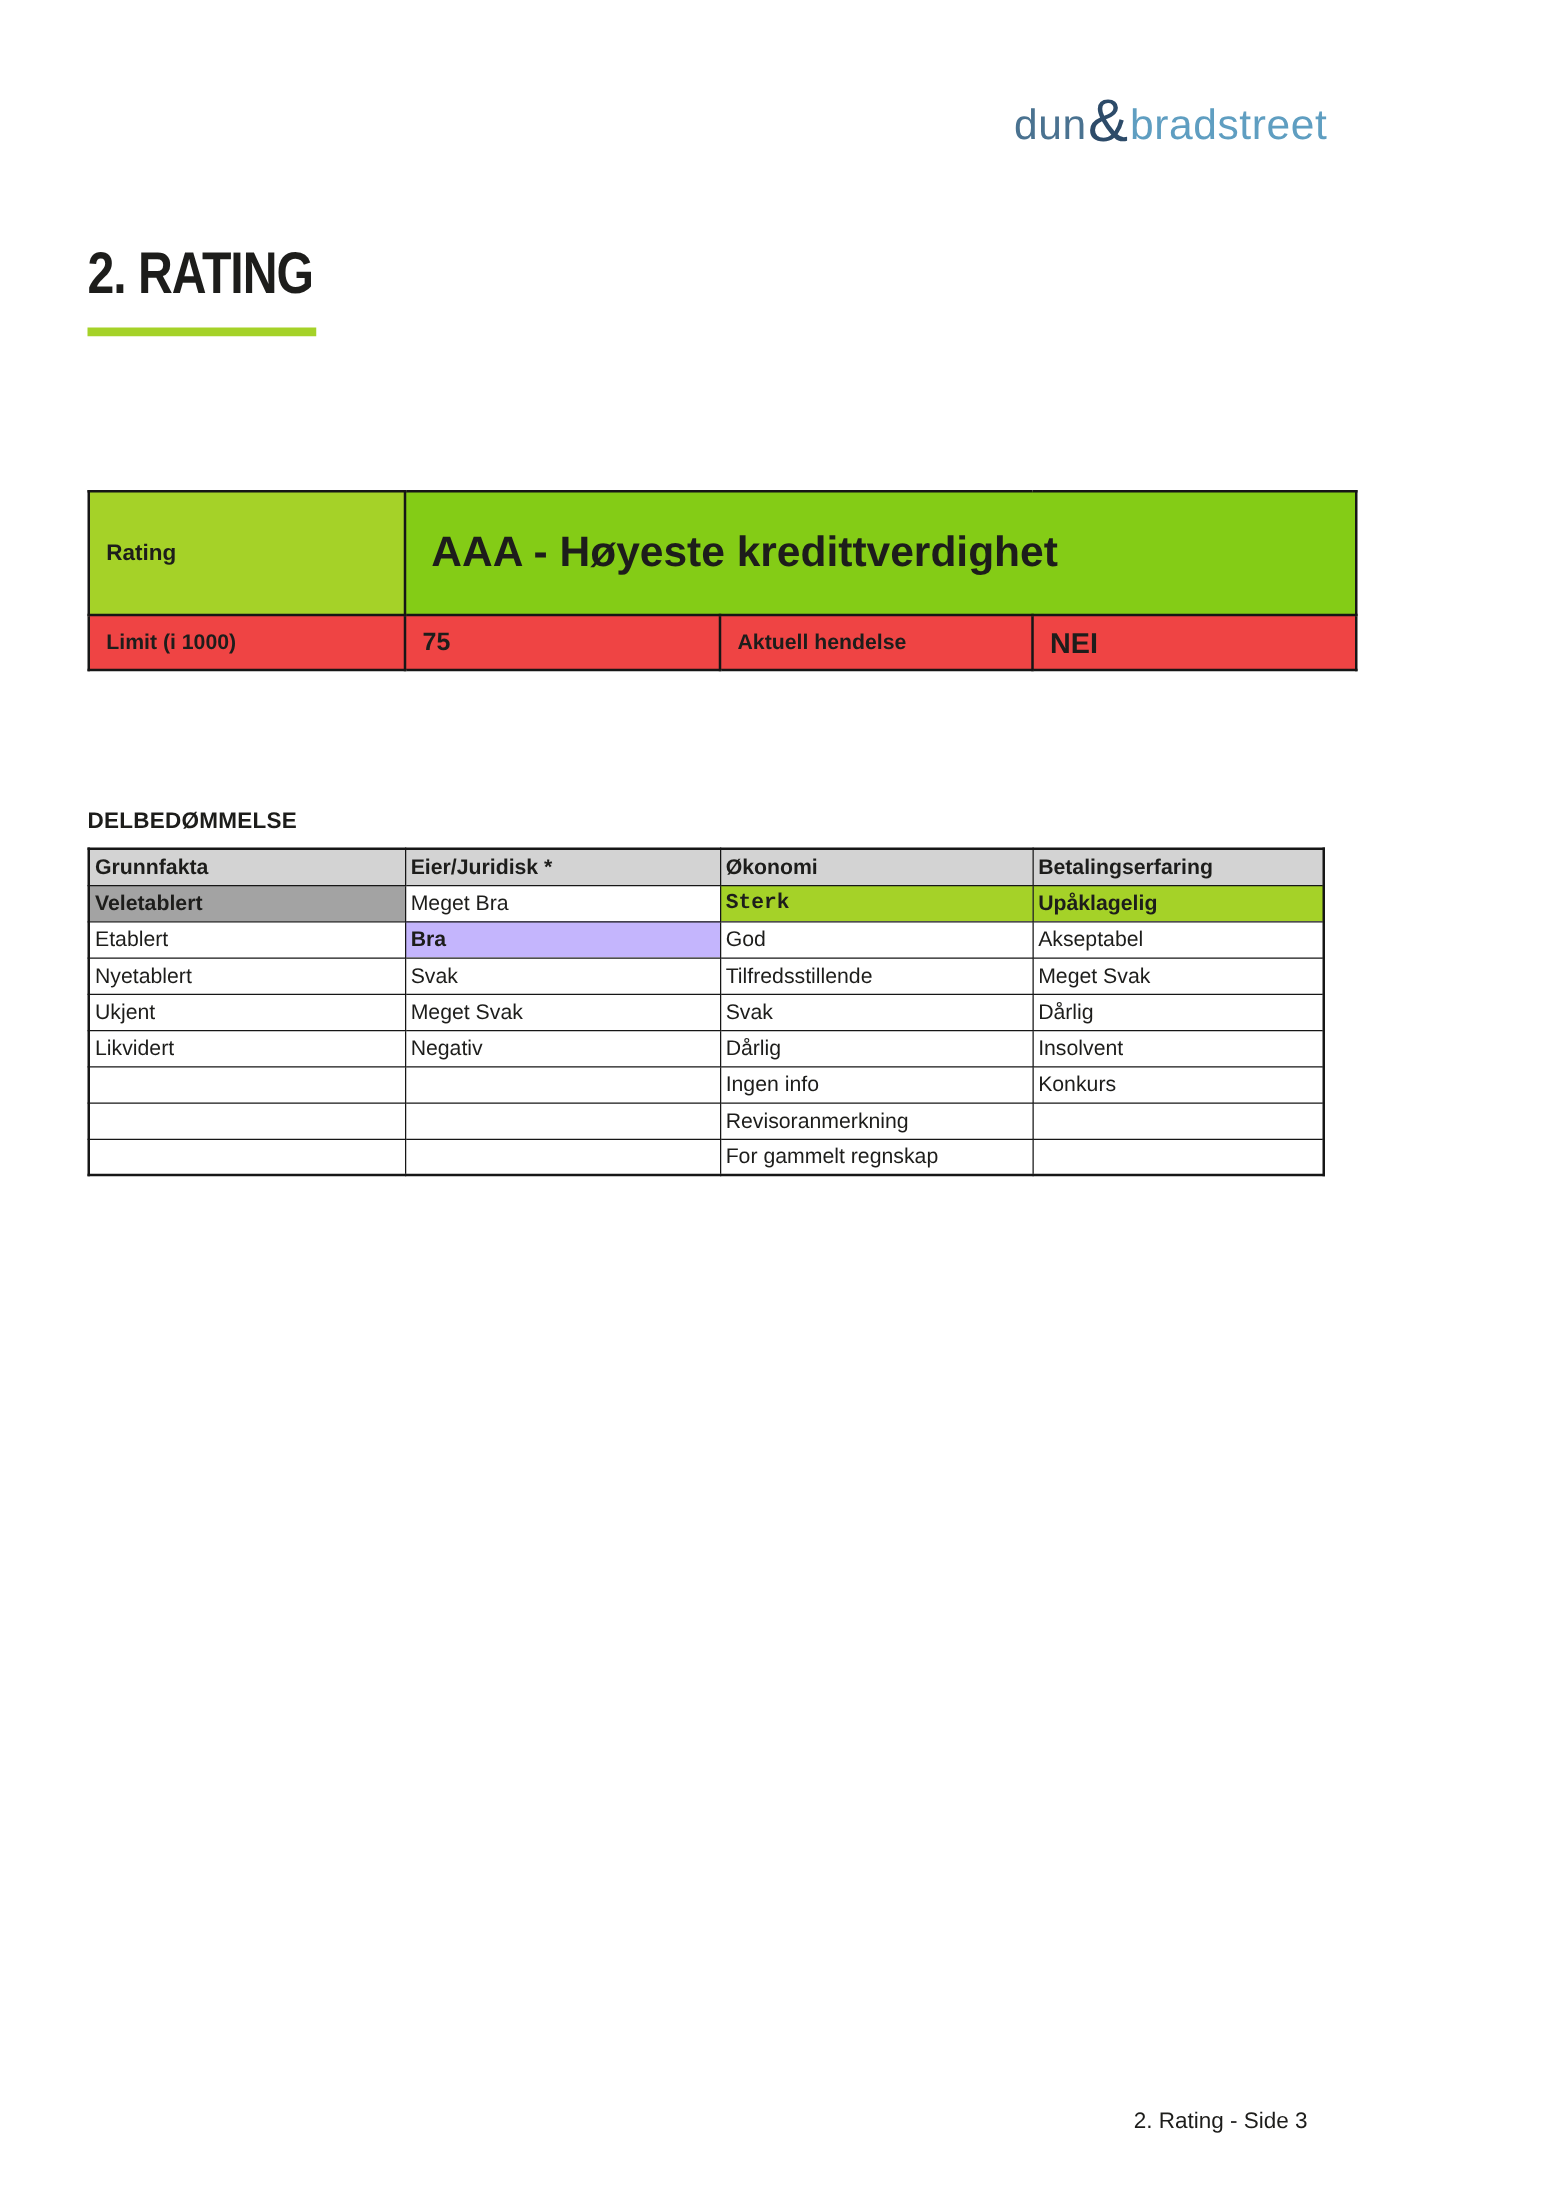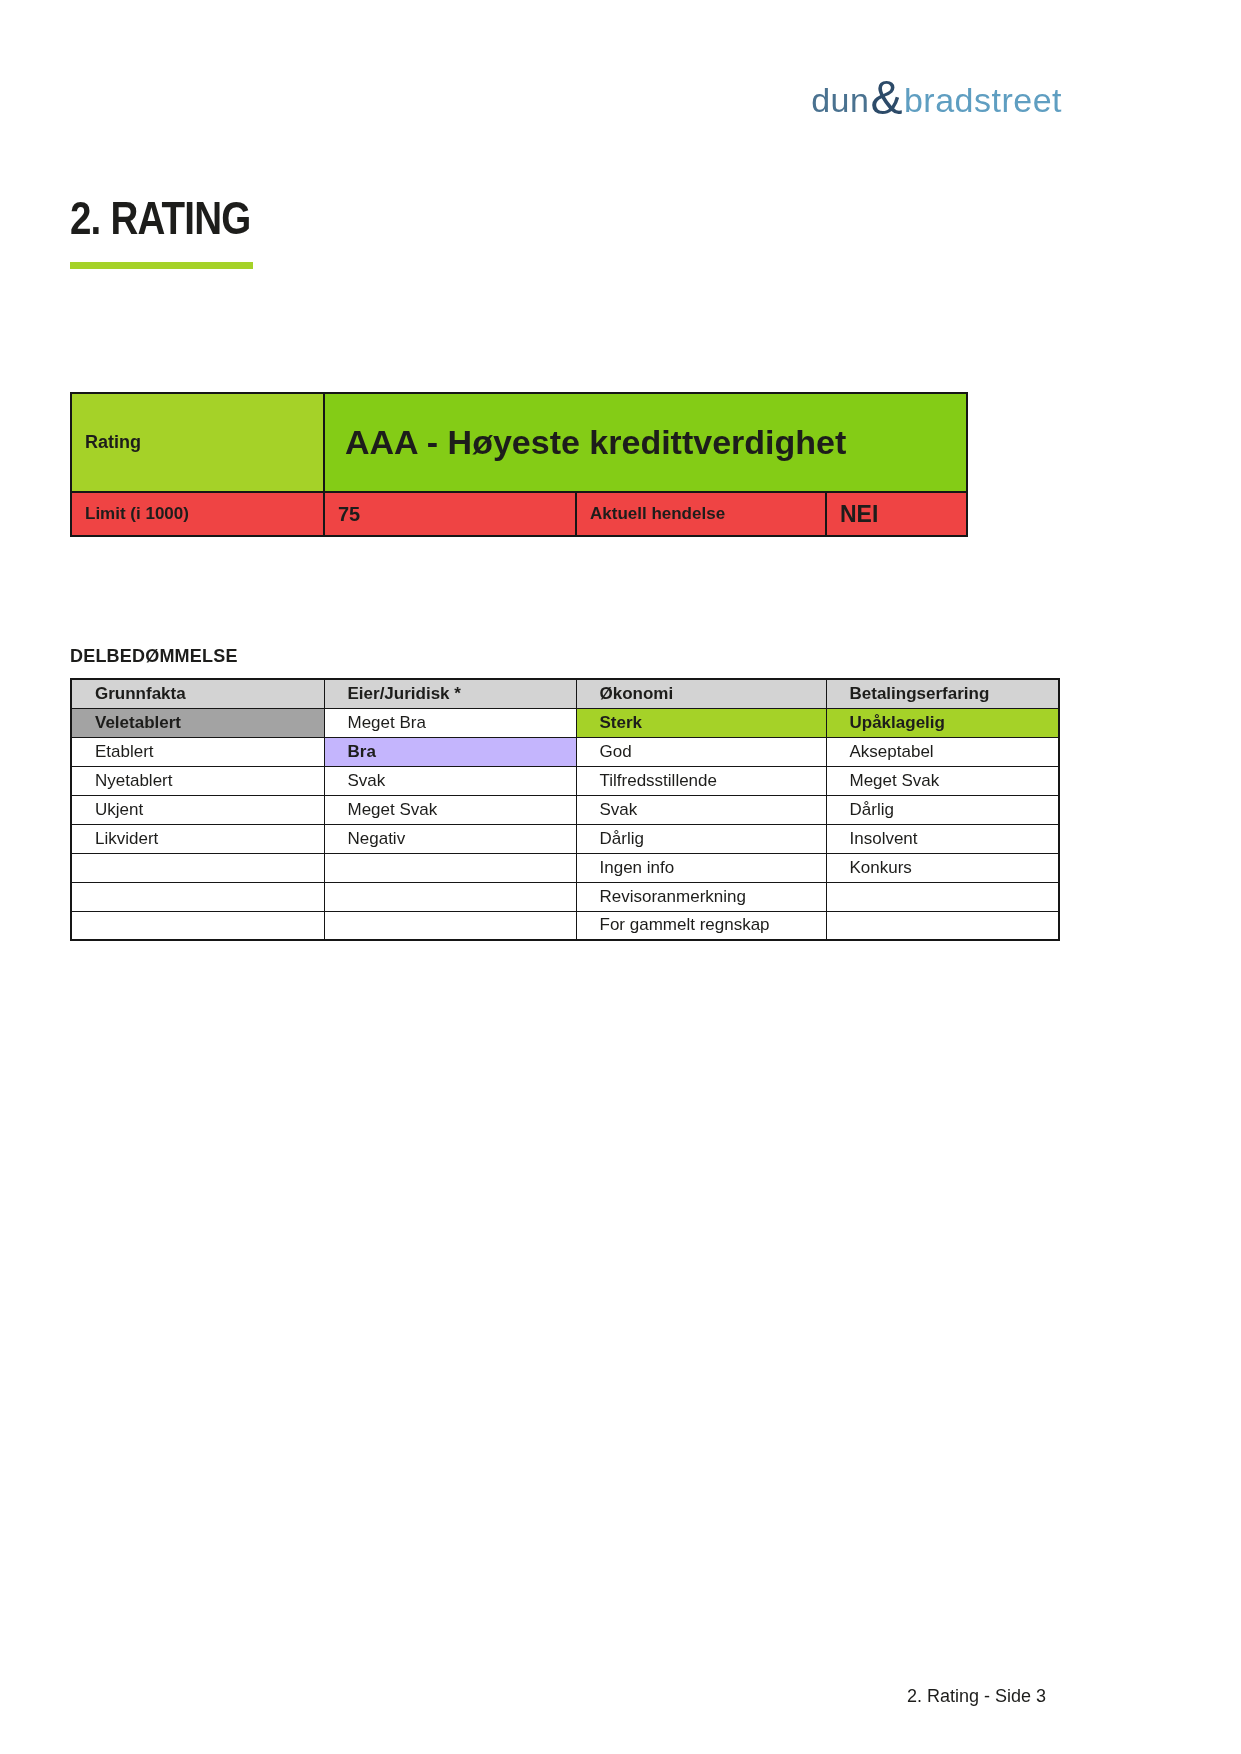--- a/index.html
+++ b/index.html
@@ -38,21 +38,21 @@
     position: absolute; left: 70px; top: 262px;
     width: 183px; height: 7px;
   }
 
   
   table { border-collapse: collapse; table-layout: fixed; }
   td, th { vertical-align: middle; text-align: left; }
 
   
   .rating-table {
-    position: absolute; left: 70px; top: 392px; width: 898px;
+    position: absolute; left: 70px; top: 392px; width: 1016px;
     border: 2px solid #161616;
   }
   .rating-table td { border: 2px solid #161616; padding-left: 13px; }
   .rating-table .head-row td { height: 99px; }
   .rating-label { font-size: 18px; font-weight: 700; }
   .rating-value { font-size: 34px; font-weight: 700; padding-left: 20px !important; }
   .rating-table .sub-row td { height: 44px; background: #ef4444; }
   .cell-label { font-size: 17px; font-weight: 700; }
   .limit-value { font-size: 20px; font-weight: 700; }
   .event-value { font-size: 23px; font-weight: 700; }
@@ -62,21 +62,21 @@
     position: absolute; left: 70px; top: 646px;
     font-size: 18px; font-weight: 700; letter-spacing: 0.2px;
   }
   .delb-table {
     position: absolute; left: 70px; top: 678px; width: 990px;
     border: 2px solid #161616;
     font-size: 17px;
   }
   .delb-table th, .delb-table td {
     border: 1.5px solid #161616;
-    padding-left: 23px; height: 29px;
+    padding-left: 4px; height: 29px;
   }
   .delb-table th { font-weight: 700; font-size: 17px; }
   .delb-table td { font-weight: 400; background: #ffffff; }
   .delb-table td.hl { font-weight: 700; }
 
   
   .footer {
     position: absolute; right: 195px; top: 1686px;
     font-size: 18px; font-weight: 400; color: #1d1d1b;
   }
@@ -128,21 +128,21 @@
     <tbody>
         <tr>
       <th class="gray" style="background: rgb(211, 211, 211);">Grunnfakta</th>
       <th class="gray" style="background: rgb(211, 211, 211);">Eier/Juridisk *</th>
       <th class="gray" style="background: rgb(211, 211, 211);">Økonomi</th>
       <th class="gray" style="background: rgb(211, 211, 211);">Betalingserfaring</th>
     </tr>
     <tr>
       <td class="hl" style="background: #a3a3a3;">Veletablert</td>
       <td>Meget Bra</td>
-      <td class="hl" style="background: rgb(165, 210, 40);">Sterk</td>
+      <td class="hl" style="background: rgb(165, 210, 40); font-family: Liberation Mono, monospace;">Sterk</td>
       <td class="hl" style="background: rgb(165, 210, 40);">Upåklagelig</td>
     </tr>
     <tr>
       <td>Etablert</td>
       <td class="hl" style="background: #c4b5fd;">Bra</td>
       <td>God</td>
       <td>Akseptabel</td>
     </tr>
     <tr>
       <td>Nyetablert</td>

